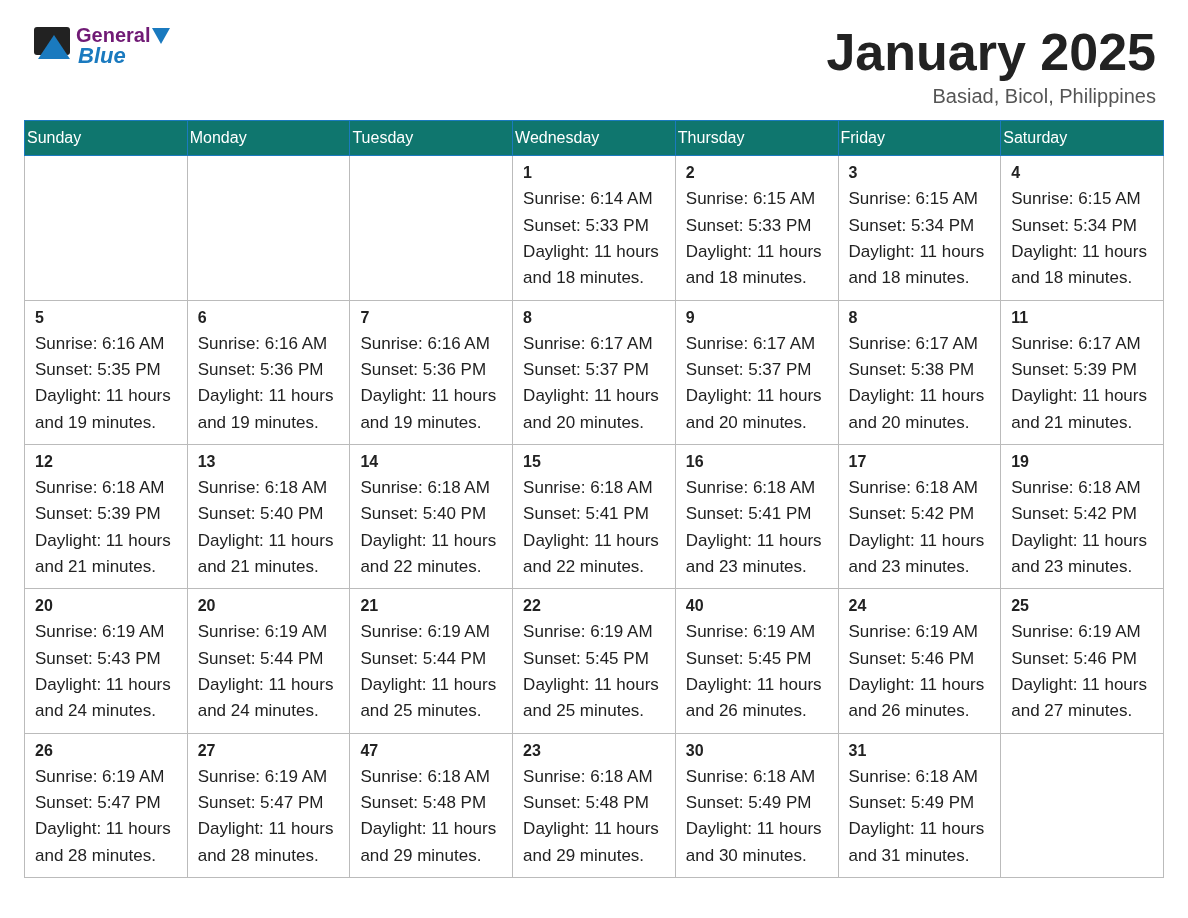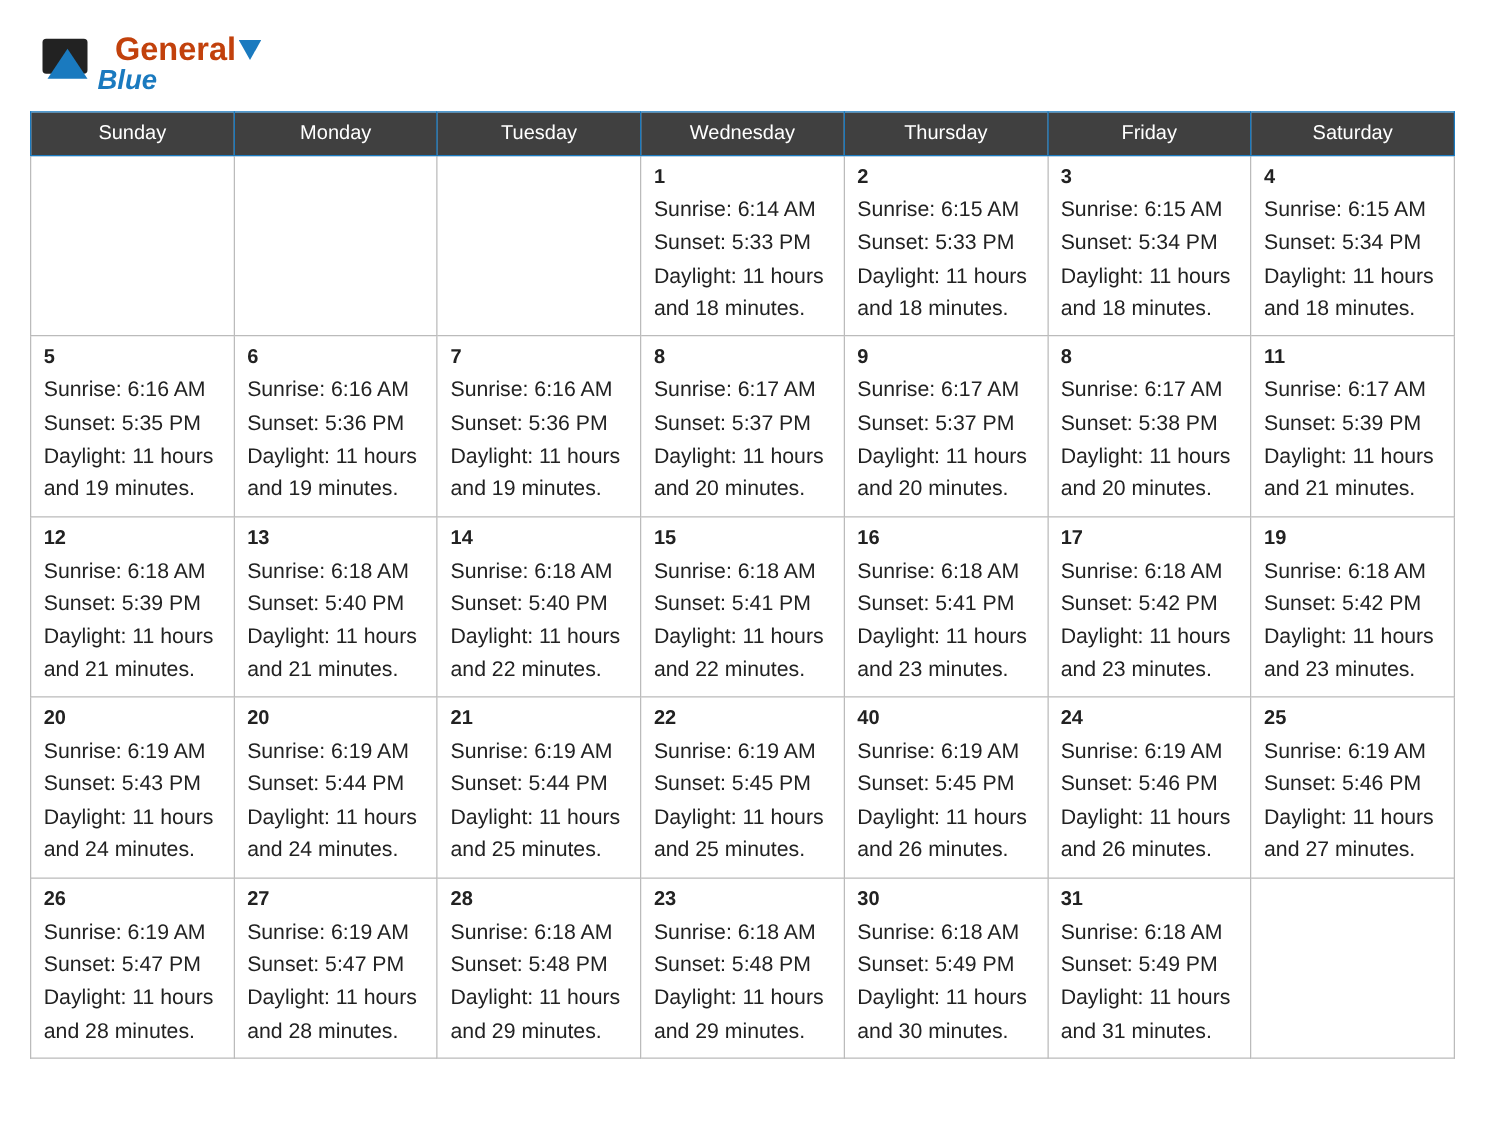--- a/index.html
+++ b/index.html
@@ -35,26 +35,26 @@
       color: #555;
       margin-top: 4px;
     }
     .calendar {
       margin: 0 24px 24px 24px;
       border-collapse: collapse;
       width: calc(100% - 48px);
       table-layout: fixed;
     }
     .calendar th {
-      background: #404040;
+      background: #0f766e;
       color: #fff;
-      padding: 8px 22px;
+      padding: 8px 2px;
       font-size: 16px;
       font-weight: normal;
-      text-align: center;
+      text-align: left;
       border: 1px solid #1a7abf;
     }
     .calendar td {
       border: 1px solid #bbb;
       vertical-align: top;
       padding: 8px 10px;
       height: 110px;
       font-size: 13.5px;
       color: #222;
       background: #fff;
@@ -84,30 +84,32 @@
 
 <div class="header">
   <div class="logo">
     <div class="logo-wrapper">
       <svg width="44" height="44" viewBox="0 0 44 44">
         <rect x="2" y="2" width="36" height="28" rx="3" fill="#222"></rect>
         <polygon points="22,10 38,34 6,34" fill="#1a7abf"></polygon>
       </svg>
       <div>
         <div style="display:flex;align-items:center;">
-          <span style="font-size:26px;font-weight:bold;color:#c2410c;margin-left:16px;">General</span>
+          <span style="font-size:20px;font-weight:bold;color:#701a75;">General</span>
           <svg width="18" height="18" viewBox="0 0 18 18" style="margin-left:2px;margin-top:2px;">
             <polygon points="0,0 18,0 9,16" fill="#1a7abf"></polygon>
           </svg>
         </div>
         <div style="color:#1a7abf;font-size:22px;font-weight:bold;margin-top:-4px;margin-left:2px;font-style:italic;">Blue</div>
       </div>
     </div>
   </div>
   <div class="title-block">
+    <div class="month-title">January 2025</div>
+    <div class="subtitle">Basiad, Bicol, Philippines</div>
   </div>
 </div>
 
 <table class="calendar" id="cal-table">
   <thead>
     <tr id="header-row">
         <th>Sunday</th>
         <th>Monday</th>
         <th>Tuesday</th>
         <th>Wednesday</th>
@@ -312,21 +314,21 @@
 and 28 minutes.</div>
         </td>
         <td>
           <span class="day-num">27</span>
           <div class="day-info" style="white-space: pre-line;">Sunrise: 6:19 AM
 Sunset: 5:47 PM
 Daylight: 11 hours
 and 28 minutes.</div>
         </td>
         <td>
-          <span class="day-num">28</span>
+          <span class="day-num">47</span>
           <div class="day-info" style="white-space: pre-line;">Sunrise: 6:18 AM
 Sunset: 5:48 PM
 Daylight: 11 hours
 and 29 minutes.</div>
         </td>
         <td>
           <span class="day-num">23</span>
           <div class="day-info" style="white-space: pre-line;">Sunrise: 6:18 AM
 Sunset: 5:48 PM
 Daylight: 11 hours

